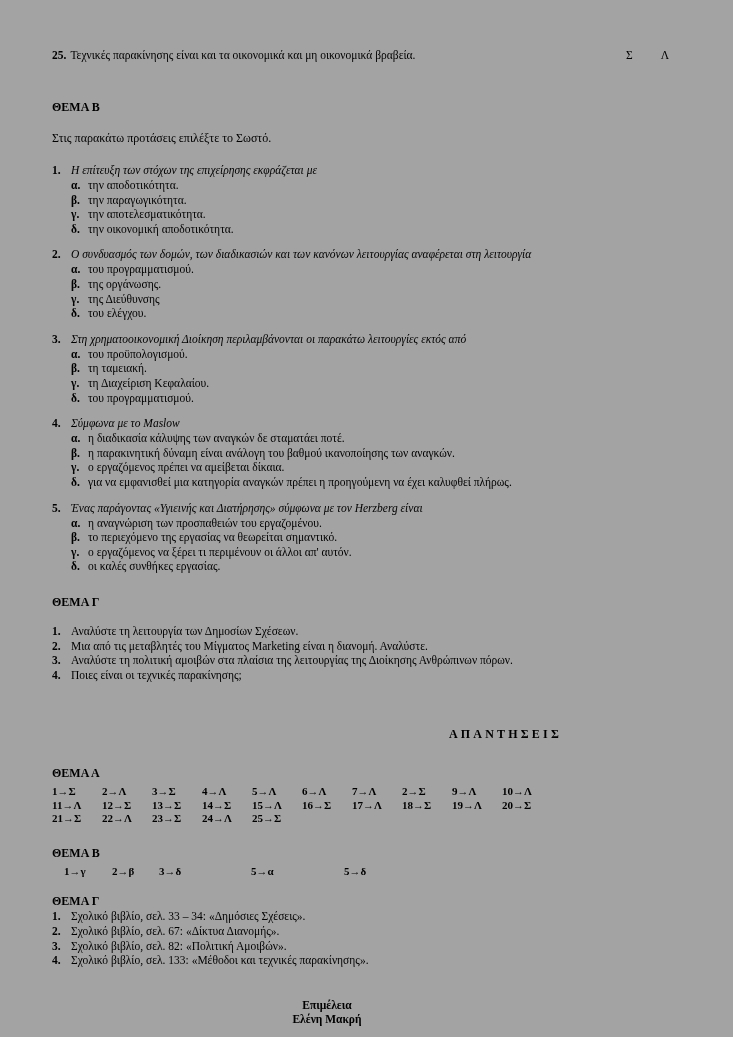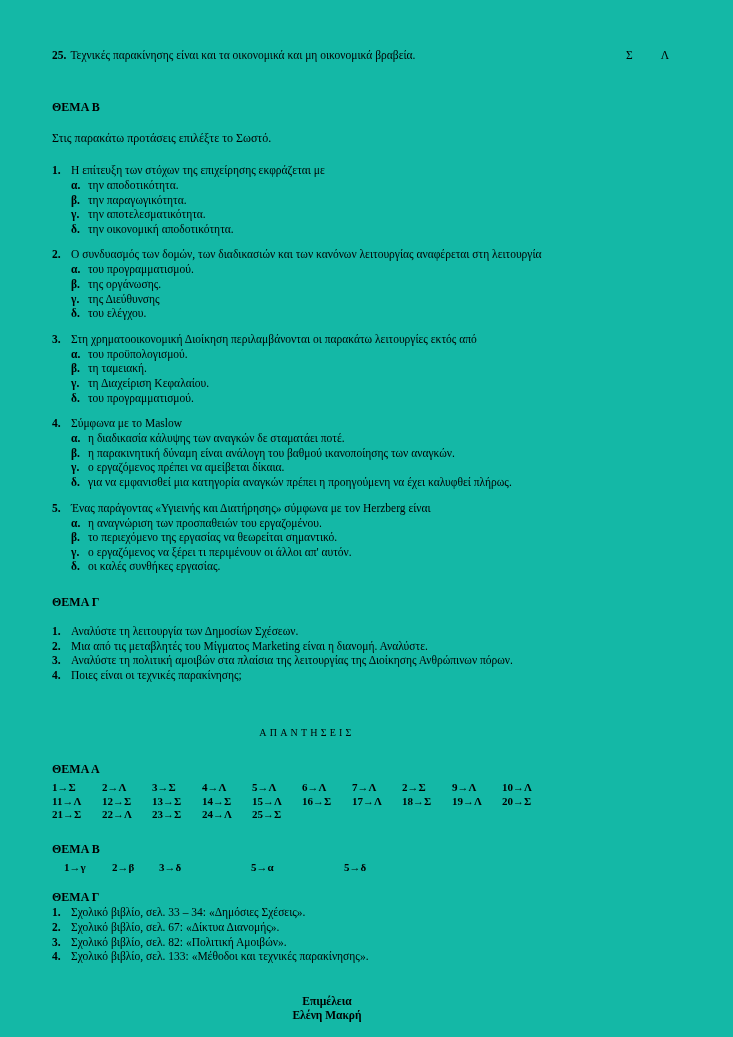--- a/index.html
+++ b/index.html
@@ -13,21 +13,21 @@
     font-family: "Liberation Serif", "DejaVu Serif", serif;
     color: #000000;
     position: relative;
     overflow: hidden;
   }
   .page {
     position: absolute;
     left: 0; top: 0;
     width: 733px;
     height: 1037px;
-    background: #14b8a6;
+    background: #a3a3a3;
   }
   .content {
     position: absolute;
     left: 52px;
     top: 48px;
     width: 630px;
   }
 
   
   .statement-25 {
@@ -66,21 +66,21 @@
   .mc-stem {
     display: flex;
     font-size: 11.5px;
     line-height: 15px;
   }
   .mc-stem .num {
     font-weight: bold;
     width: 19px;
     flex: 0 0 19px;
   }
-  .mc-stem .stem-text { flex: 1; }
+  .mc-stem .stem-text { flex: 1; font-style: italic; }
   .mc-choices {
     margin: 0;
     padding: 0;
     list-style: none;
   }
   .mc-choice {
     display: flex;
     font-size: 11.5px;
     line-height: 14.6px;
     padding-left: 19px;
@@ -101,23 +101,23 @@
   }
   .num-list li .num {
     font-weight: bold;
     width: 19px;
     flex: 0 0 19px;
   }
   .num-list li .txt { flex: 1; }
 
   
   .answers-title {
-    text-align: center;
-    font-weight: normal;
-    font-size: 10px;
+    text-align: right;
+    font-weight: bold;
+    font-size: 12px;
     letter-spacing: 3.2px;
     padding-right: 120px;
   }
 
   
   .ans-grid-a {
     display: grid;
     grid-template-columns: repeat(10, 50px);
     font-size: 11px;
     line-height: 13.5px;

